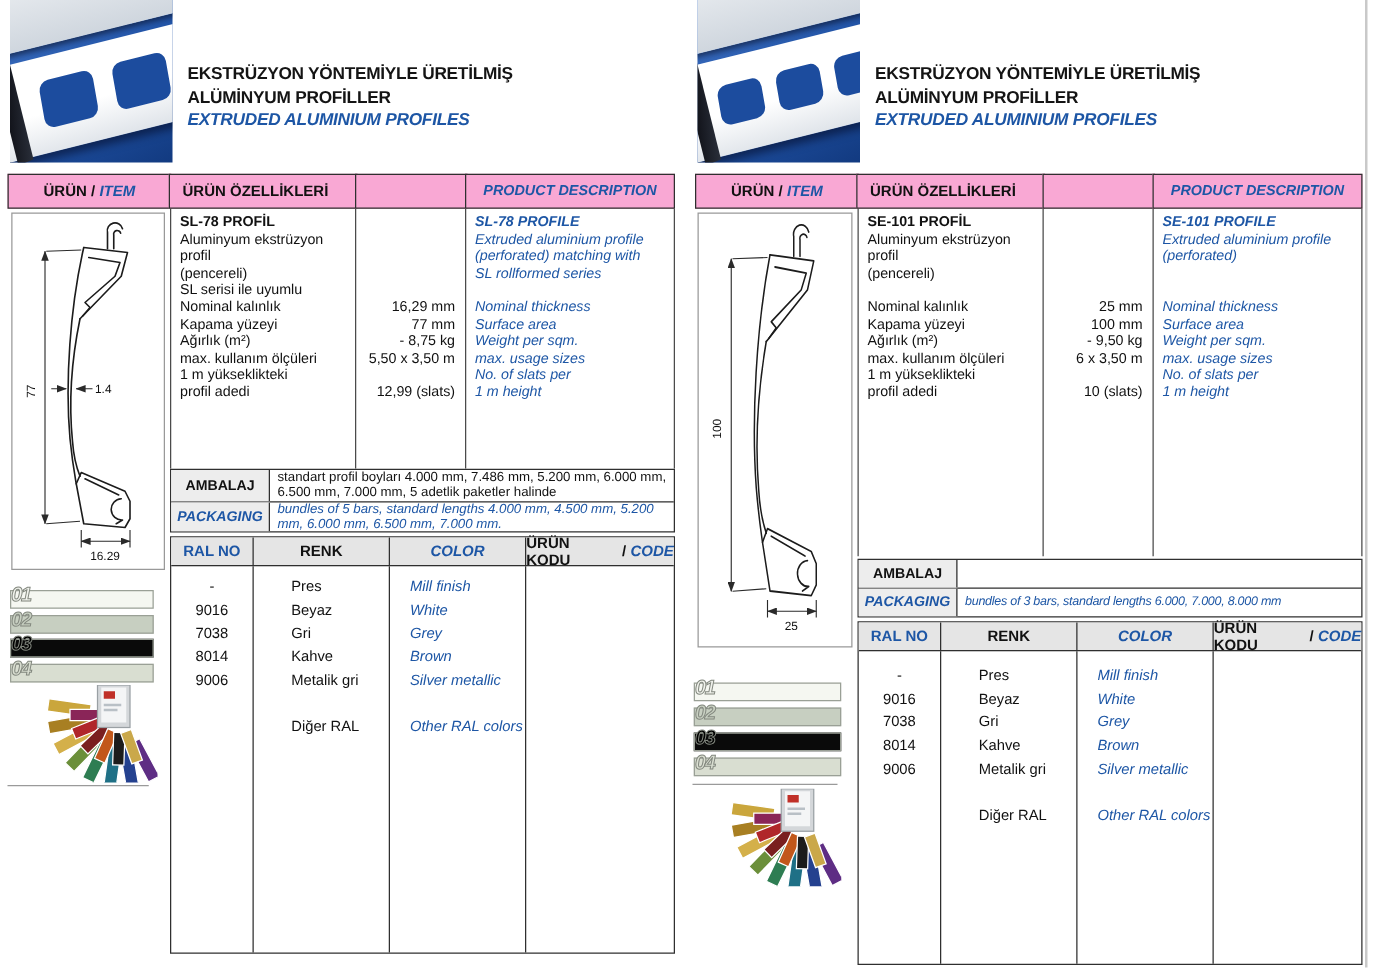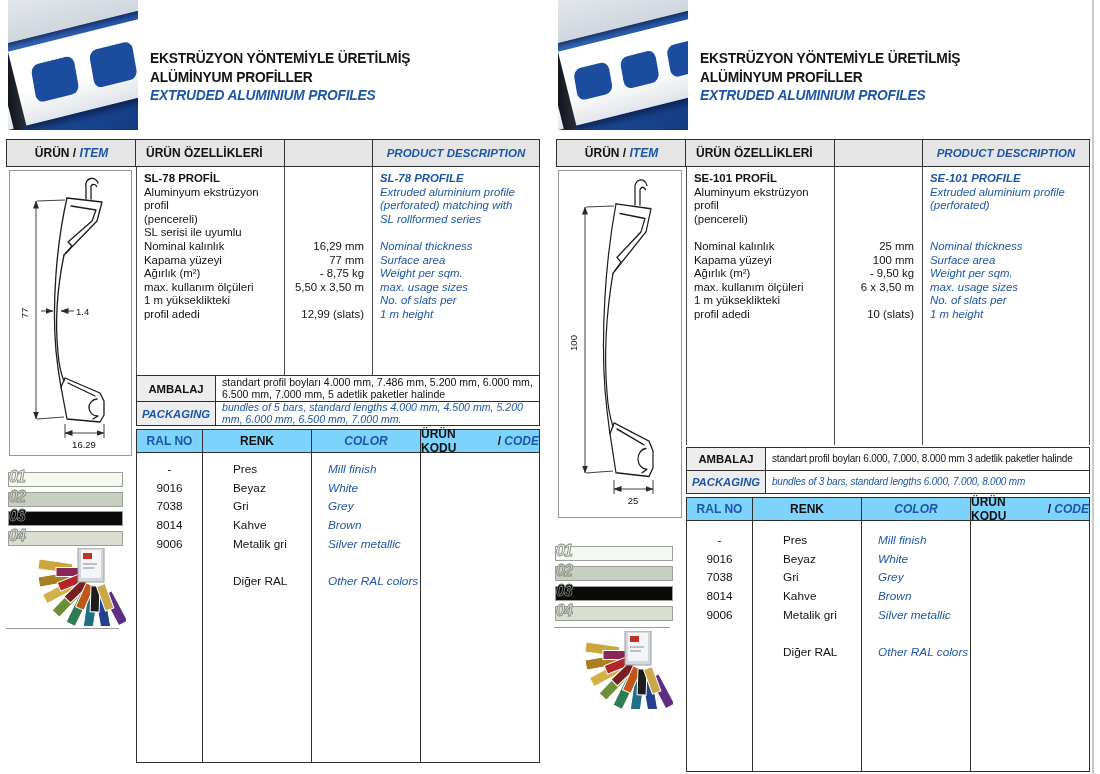--- a/index.html
+++ b/index.html
@@ -20,21 +20,21 @@
         background:linear-gradient(100deg,#05050a,#2a2f3a);}
   .win{position:absolute;top:19px;width:44px;height:38px;border-radius:8px;background:#1c4c9e;transform:skewX(-4deg);}
   .half.b .win{width:36px;height:32px;top:21px;}
 
   
   .title{position:absolute;left:150px;top:50px;line-height:18.5px;letter-spacing:-.2px;}
   .t-tr{font-weight:bold;font-size:13.8px;color:#141414;}
   .t-en{font-weight:bold;font-style:italic;font-size:13.8px;color:var(--accent,#1d56a5);}
 
   
-  .hcell{position:absolute;top:139px;height:28px;background:#e5e5e5;border:1.4px solid #2f2f2f;
+  .hcell{position:absolute;top:139px;height:28px;background:#f9a8d4;border:1.4px solid #2f2f2f;
          box-sizing:border-box;display:flex;align-items:center;justify-content:center;
          font-weight:bold;font-size:12px;}
   .hcell.tl{justify-content:flex-start;padding-left:10px;}
   .bi{font-weight:bold;font-style:italic;color:var(--accent,#1d56a5);}
   .b-blue{font-weight:bold;color:var(--accent,#1d56a5);}
 
   
   .vline{position:absolute;width:1px;background:#4a4a4a;}
   .dbox{position:absolute;border:1px solid #999;background:#fff;box-sizing:border-box;}
   .sline{min-height:13.6px;line-height:13.6px;font-size:11.4px;}
@@ -50,21 +50,21 @@
   .ambrow{display:flex;box-sizing:border-box;}
   .ambrow.first{border-bottom:1px solid #2f2f2f;}
   .amblabel{width:79px;flex:0 0 79px;background:#ededed;border-right:1px solid #2f2f2f;
             display:flex;align-items:center;justify-content:center;font-weight:bold;font-size:11.3px;box-sizing:border-box;}
   .ambtext{flex:1;display:flex;align-items:center;padding:1px 6px;font-size:10.6px;line-height:11.4px;box-sizing:border-box;overflow:hidden;}
   .half.b .ambtext{font-size:10px;letter-spacing:-.2px;white-space:nowrap;}
 
   
   .raltbl{position:absolute;width:404px;border:1.6px solid #2f2f2f;box-sizing:border-box;background:#fff;
           display:flex;flex-direction:column;}
-  .ralhead{display:flex;height:22px;flex:0 0 22px;border-bottom:1.4px solid #2f2f2f;background:#7dd3fc;}
+  .ralhead{display:flex;height:22px;flex:0 0 22px;border-bottom:1.4px solid #2f2f2f;background:#e5e5e5;}
   .rhc{display:flex;align-items:center;justify-content:center;font-weight:bold;font-size:12px;
        border-right:1px solid #2f2f2f;box-sizing:border-box;}
   .ralbody{display:flex;flex:1;}
   .rcol{border-right:1px solid #2f2f2f;box-sizing:border-box;font-size:11.8px;}
   .c1{width:66px;flex:0 0 66px;}
   .c2{width:109px;flex:0 0 109px;}
   .c3{width:109px;flex:0 0 109px;}
   .c4{flex:1;border-right:none !important;}
   .ctr{text-align:center;}
   .padl30{padding-left:30px;}
@@ -446,21 +446,20 @@
       <div class="sline i">Surface area</div>
       <div class="sline i">Weight per sqm.</div>
       <div class="sline i">max. usage sizes</div>
       <div class="sline i">No. of slats per</div>
       <div class="sline i">1 m height</div>
     </div>
 
   <div class="ambtbl" style="left:136px;top:447px;width:404px">
     <div class="ambrow first" style="height:23px">
       <div class="amblabel">AMBALAJ</div>
-      <div class="ambtext">standart profil boyları 6.000, 7.000, 8.000 mm 3 adetlik paketler halinde</div>
     </div>
     <div class="ambrow" style="height:22px">
       <div class="amblabel bi">PACKAGING</div>
       <div class="ambtext i en">bundles of 3 bars, standard lengths 6.000, 7.000, 8.000 mm</div>
     </div>
   </div>
 
   <div class="raltbl" style="left:136px;top:497px;height:275px">
     <div class="ralhead">
       <div class="rhc c1">

